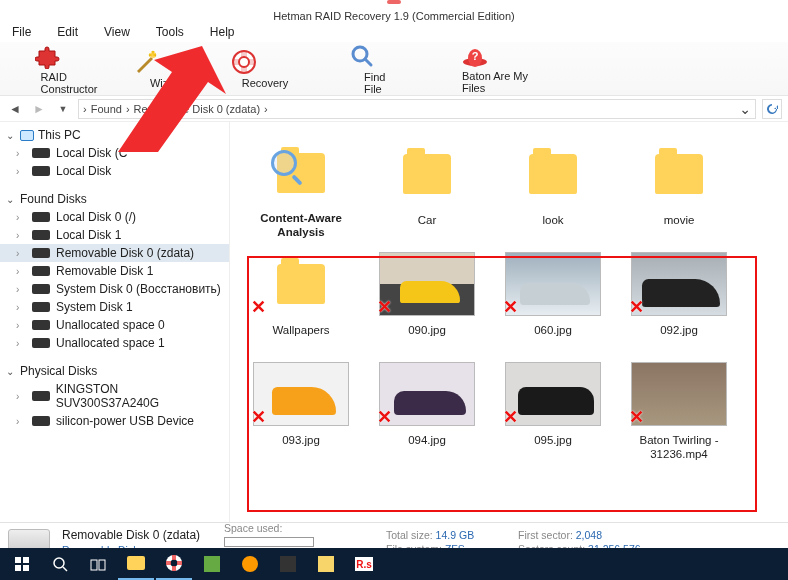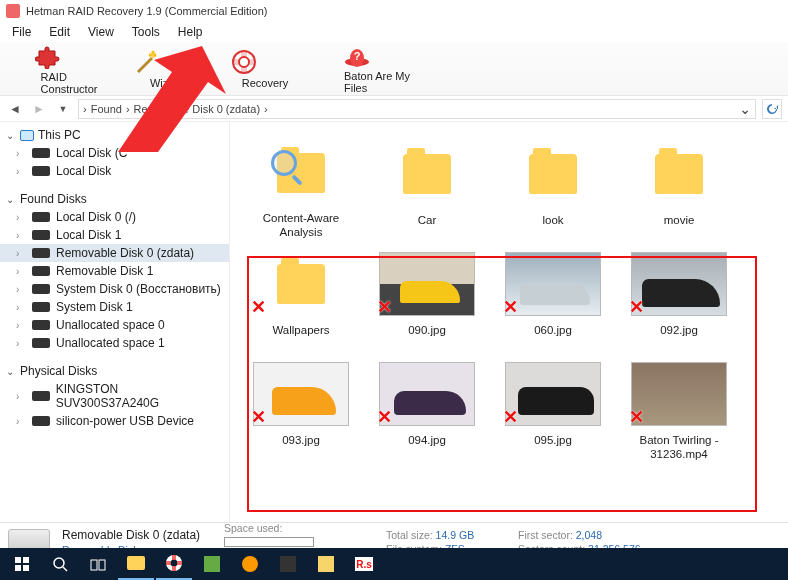--- a/index.html
+++ b/index.html
@@ -1,24 +1,24 @@
 <!DOCTYPE html>
 <html><head>
 <meta charset="utf-8">
 <style>
 * { box-sizing: border-box; margin: 0; padding: 0; font-family: "Segoe UI", Tahoma, sans-serif; }
 body { width: 788px; height: 580px; background: #fff; font-size: 12px; color: #222; overflow: hidden; }
 
 
-.titlebar { height: 22px; display: flex; align-items: center; padding: 0 6px; gap: 6px; }
+.titlebar { height: 22px; display: flex; align-items: center; padding: 0 6px; gap: 6px; flex-direction: column; }
 .titlebar .app-icon { width: 14px; height: 14px; border-radius: 2px; background: #e66; }
 .titlebar .title { font-size: 11px; color: #333; }
 
 
-.menubar { height: 20px; display: flex; align-items: center; padding: 0 4px; gap: 2px; }
+.menubar { height: 20px; display: flex; align-items: center; padding: 0 4px; gap: 10px; }
 .menubar .item { padding: 2px 8px; font-size: 12px; cursor: default; }
 
 
 .toolbar { height: 54px; background: linear-gradient(#fcfcfc,#f7f7f7); border-bottom: 1px solid #e6e6e6; display: flex; align-items: center; padding: 2px 8px; gap: 18px; }
 .tbtn { display: flex; flex-direction: column; align-items: center; justify-content: center; width: 80px; height: 50px; cursor: pointer; gap:2px;}
 .tbtn .ticon { width: 26px; height: 26px; display:flex; align-items:center; justify-content:center; }
 .tbtn .tlabel { font-size: 11px; margin-left: 42px; }
 
 
 .navrow { height: 26px; display: flex; align-items: center; padding: 0 6px; gap: 6px; border-bottom: 1px solid #eee; }
@@ -41,21 +41,21 @@
 
 .gridwrap { flex:1; position:relative; overflow: auto; padding: 14px 8px; }
 .grid { display:flex; flex-wrap: wrap; gap: 0px; }
 .cell { width: 126px; height: 110px; display:flex; flex-direction:column; align-items:center; padding:6px 2px; cursor:pointer;}
 .thumb { width: 96px; height: 64px; display:flex; align-items:center; justify-content:center; position:relative;}
 .folder { width: 48px; height: 40px; background:#ffd35a; border-radius:4px 4px 2px 2px; position:relative;}
 .folder:before { content:""; position:absolute; top:-6px; left:4px; width:18px; height:8px; background:#ffd35a; border-radius:2px 2px 0 0;}
 .magnify { position:absolute; top:8px; left:18px; width:26px; height:26px; border:3px solid #6aa4e0; border-radius:50%; background:rgba(200,220,255,.3);}
 .magnify:after { content:""; position:absolute; bottom:-9px; right:-9px; width:12px; height:4px; background:#6aa4e0; transform:rotate(45deg); border-radius:2px;}
 .caption { font-size: 11.5px; text-align:center; margin-top:8px; line-height:1.2; max-width:120px; word-break: break-word;}
-.caption.bold { font-weight:400; }
+.caption.bold { font-weight:700; }
 .redx { position:absolute; bottom:-2px; left:-2px; font-size:18px; font-weight:bold; color:#e11; text-shadow:0 0 2px #fff;}
 .imgthumb { width:100px; height:64px; border:1px solid #bbb; background:#ccc; position:relative; overflow:hidden;}
 
 .car-yellow { background: linear-gradient(#d9d0c0 50%, #444 50%);}
 .car-yellow:after{content:"";position:absolute;top:28px;left:20px;width:60px;height:22px;background:#f5c518;border-radius:10px 30px 4px 4px;}
 .car-silver { background: linear-gradient(#9fb0bd,#e7edf1);}
 .car-silver:after{content:"";position:absolute;top:30px;left:14px;width:70px;height:22px;background:#c6cfd4;border-radius:10px 22px 4px 4px;}
 .car-dark { background: linear-gradient(#a7afb5,#d5dde2);}
 .car-dark:after{content:"";position:absolute;top:26px;left:10px;width:78px;height:28px;background:#222;border-radius:8px 30px 4px 4px;}
 .car-orange { background:#f2f2f2;}
@@ -124,20 +124,29 @@
   <div class="tbtn">
     <span class="ticon">
         <svg width="26" height="26">
           <circle cx="13" cy="13" r="11" fill="#fff" stroke="#d33" stroke-width="2"></circle>
           <circle cx="13" cy="13" r="5" fill="#fff" stroke="#d33" stroke-width="2"></circle>
           <path d="M13 2v6M13 18v6M2 13h6M18 13h6" stroke="#d33" stroke-width="6" opacity=".25"></path>
         </svg>
       </span>
     <span class="tlabel">Recovery</span>
   </div>
+  <div class="tbtn" style="margin-left:20px;">
+    <span class="ticon">
+        <svg width="26" height="26">
+          <circle cx="11" cy="11" r="7" fill="none" stroke="#5a8cd0" stroke-width="3"></circle>
+          <path d="M16 16l6 6" stroke="#5a8cd0" stroke-width="3" stroke-linecap="round"></path>
+        </svg>
+      </span>
+    <span class="tlabel">Find File</span>
+  </div>
   <div class="tbtn" style="width:110px;">
     <span class="ticon">
         <svg width="26" height="22">
           <ellipse cx="13" cy="17" rx="12" ry="4" fill="#d33"></ellipse>
           <ellipse cx="13" cy="13" rx="7" ry="9" fill="#e44"></ellipse>
           <text x="13" y="15" font-size="11" text-anchor="middle" fill="#fff" font-weight="bold">?</text>
         </svg>
       </span>
     <span class="tlabel">Baton Are My Files</span>
   </div>

